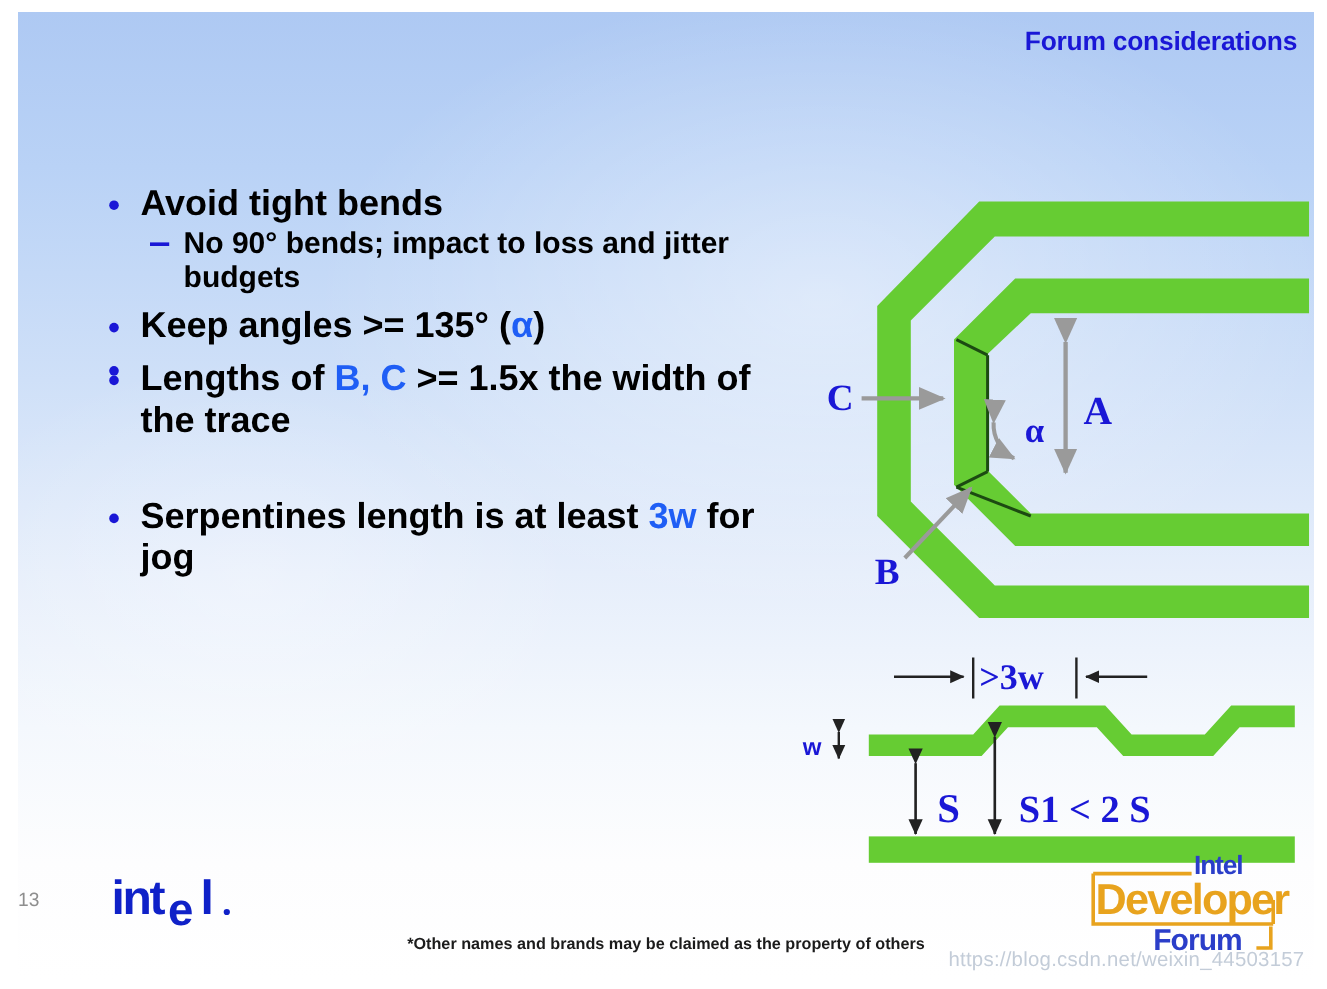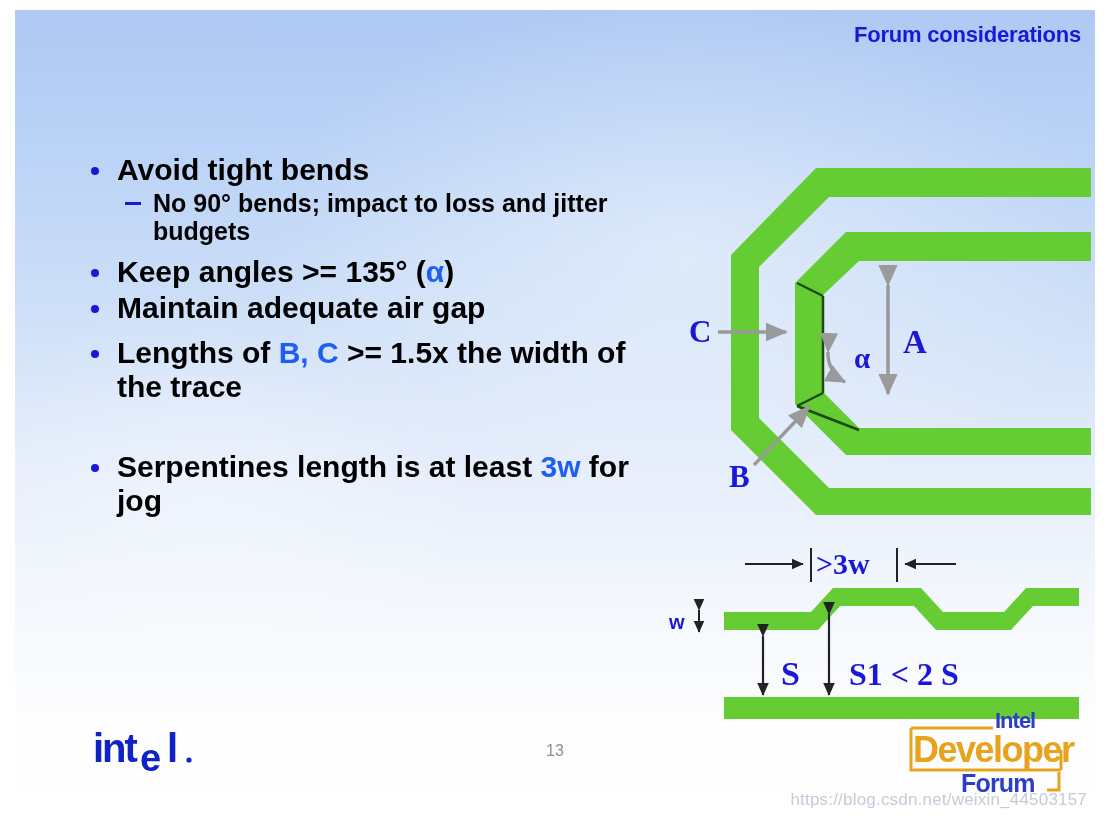--- a/index.html
+++ b/index.html
@@ -120,21 +120,20 @@
     bottom: 36px;
     width: 118px;
     height: 56px;
     margin-left: 45px;
   }
   #page-number {
     position: absolute;
     left: 0;
     right: 0;
     bottom: 56px;
-    text-align: center;
     font-size: 16px;
     color: #8e8e8e;
   }
   #footnote {
     position: absolute;
     left: 0;
     right: 0;
     bottom: 22px;
     text-align: center;
     font-size: 13.5px;
@@ -178,21 +177,20 @@
       <span>No 90° bends; impact to loss and jitter budgets</span>
     </div>
 
     <div class="b1 sp-top">
       <span class="dot"></span>
       <span>Keep angles &gt;= 135° (</span><span class="blue-br">α</span><span>)</span>
     </div>
 
     <div class="b1">
       <span class="dot"></span>
-      <span>Maintain adequate air gap</span>
     </div>
 
 
     <div class="b1 sp-top">
       <span class="dot"></span>
       <span>Lengths of </span><span class="blue-br">B, C</span><span>  &gt;= 1.5x the width of the trace</span>
     </div>
 
     <div class="b1 sp-big">
       <span class="dot"></span>
@@ -331,20 +329,21 @@
   <div id="intel-logo">
     <svg width="118" height="56" viewBox="0 0 118 56" xmlns="http://www.w3.org/2000/svg">
       <text x="0" y="38" font-family="'Liberation Sans', sans-serif" font-size="40" font-weight="bold" fill="#0f21c8" letter-spacing="-2">int</text>
       <text x="47" y="47" font-family="'Liberation Sans', sans-serif" font-size="38" font-weight="bold" fill="#0f21c8">e</text>
       <text x="74" y="38" font-family="'Liberation Sans', sans-serif" font-size="40" font-weight="bold" fill="#0f21c8" letter-spacing="-2">l</text>
       <circle cx="96" cy="36" r="2.6" fill="#0f21c8"></circle>
     </svg>
   </div>
 
   <div id="page-number">13</div>
+  <div id="footnote">*Other names and brands may be claimed as the property of others</div>
 
   <div id="idf-logo">
     <svg width="178" height="92" viewBox="0 0 178 92" xmlns="http://www.w3.org/2000/svg">
       <g stroke="#e8a31e" stroke-width="3" fill="none">
         <path d="M14 22 L14 64 L164 64"></path>
         <path d="M14 22 L96 22"></path>
         <path d="M164 64 L164 44"></path>
         <path d="M150 84 L162 84 L162 66"></path>
       </g>
       <text x="98" y="22" font-family="'Liberation Sans', sans-serif" font-size="22" font-weight="bold" fill="#2b3ec9" letter-spacing="-1">Intel</text>

